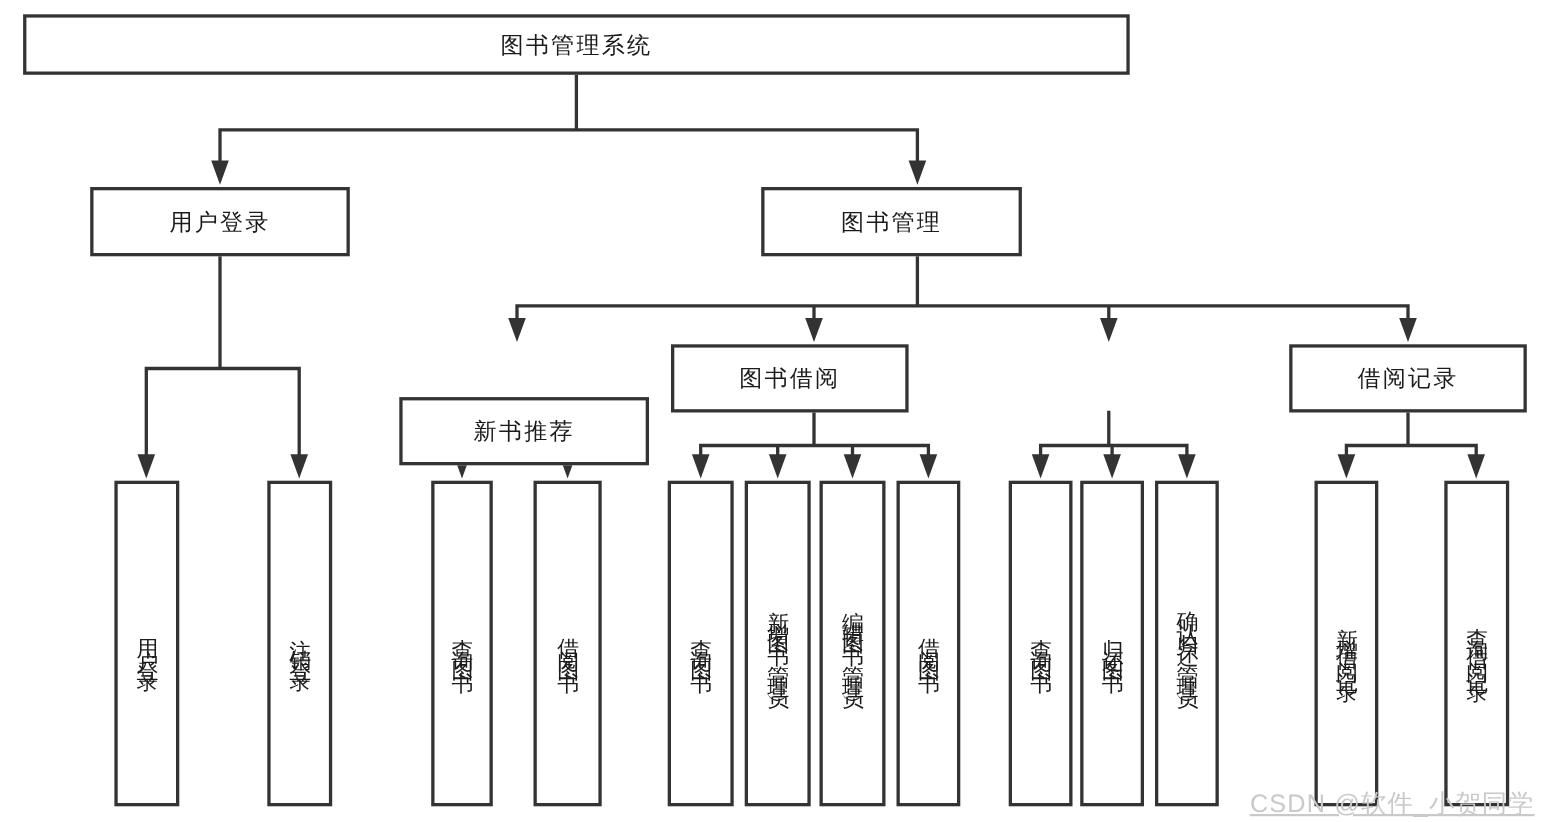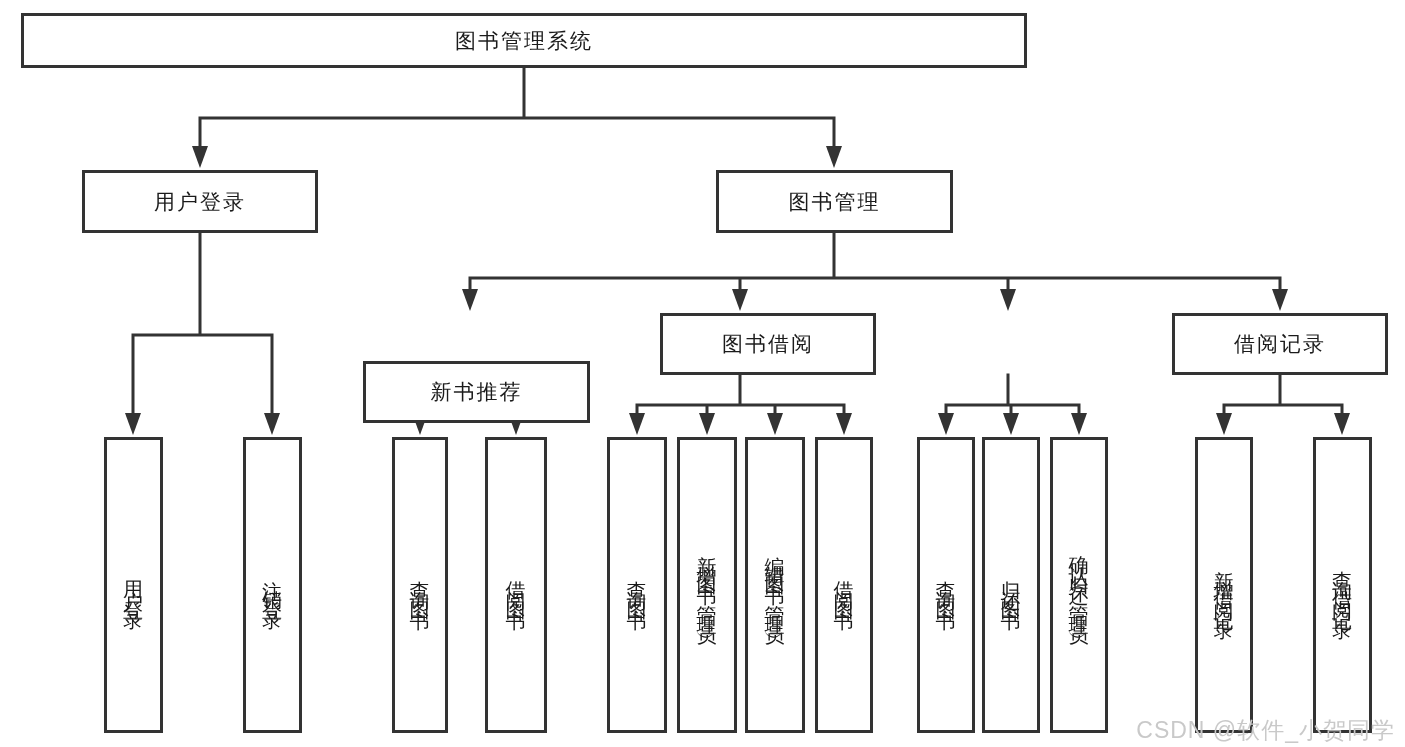--- a/index.html
+++ b/index.html
@@ -26,21 +26,21 @@
   }
   .vtext{
     writing-mode:vertical-rl;
     text-orientation:mixed;
     font-size:20px;line-height:1;
     letter-spacing:10px;
   }
   .watermark{
     position:absolute;right:10px;bottom:1px;
     color:#c9c9c9;font-size:23px;letter-spacing:1px;
-    z-index:10;white-space:nowrap;
+    z-index:10;white-space:nowrap;text-decoration:underline;
   }
 </style>
 </head>
 <body>
 
 <div class="stage">
 
   <svg class="wires" width="1405" height="747" viewBox="0 0 1405 747">
     <path d="M524 68 V118 M200 118 H834 M200 118 V148 M834 118 V148
          M200 233 V335 M133 335 H272 M133 335 V416 M272 335 V416
@@ -68,24 +68,24 @@
       <polygon points="1003,413 1019,413 1011,435"></polygon>
       <polygon points="1071,413 1087,413 1079,435"></polygon>
       <polygon points="1216,413 1232,413 1224,435"></polygon>
       <polygon points="1334,413 1350,413 1342,435"></polygon>
     </g>
   </svg>
 
   <div class="node" style="left:21px;top:13px;width:1006px;height:55px;">图书管理系统</div>
 
   <div class="node" style="left:82px;top:170px;width:236px;height:63px;">用户登录</div>
-  <div class="node" style="left:716px;top:170px;width:237px;height:63px;font-family:Liberation Mono, monospace;">图书管理</div>
+  <div class="node" style="left:692px;top:170px;width:237px;height:63px;font-family:Liberation Mono, monospace;">图书管理</div>
 
   <div class="node" style="left:363px;top:313px;width:227px;height:62px;margin-top:48px;">新书推荐</div>
-  <div class="node" style="left:660px;top:313px;width:216px;height:62px;">图书借阅</div>
+  <div class="node" style="left:610px;top:313px;width:216px;height:62px;">图书借阅</div>
   <div class="node" style="left:1172px;top:313px;width:216px;height:62px;">借阅记录</div>
 
   <div class="vnode" style="left:104px;top:437px;width:59px;height:296px;">
     <span class="vtext">用户登录</span>
   </div>
   <div class="vnode" style="left:243px;top:437px;width:59px;height:296px;">
     <span class="vtext">注销登录</span>
   </div>
 
   <div class="vnode" style="left:392px;top:437px;width:56px;height:296px;">

